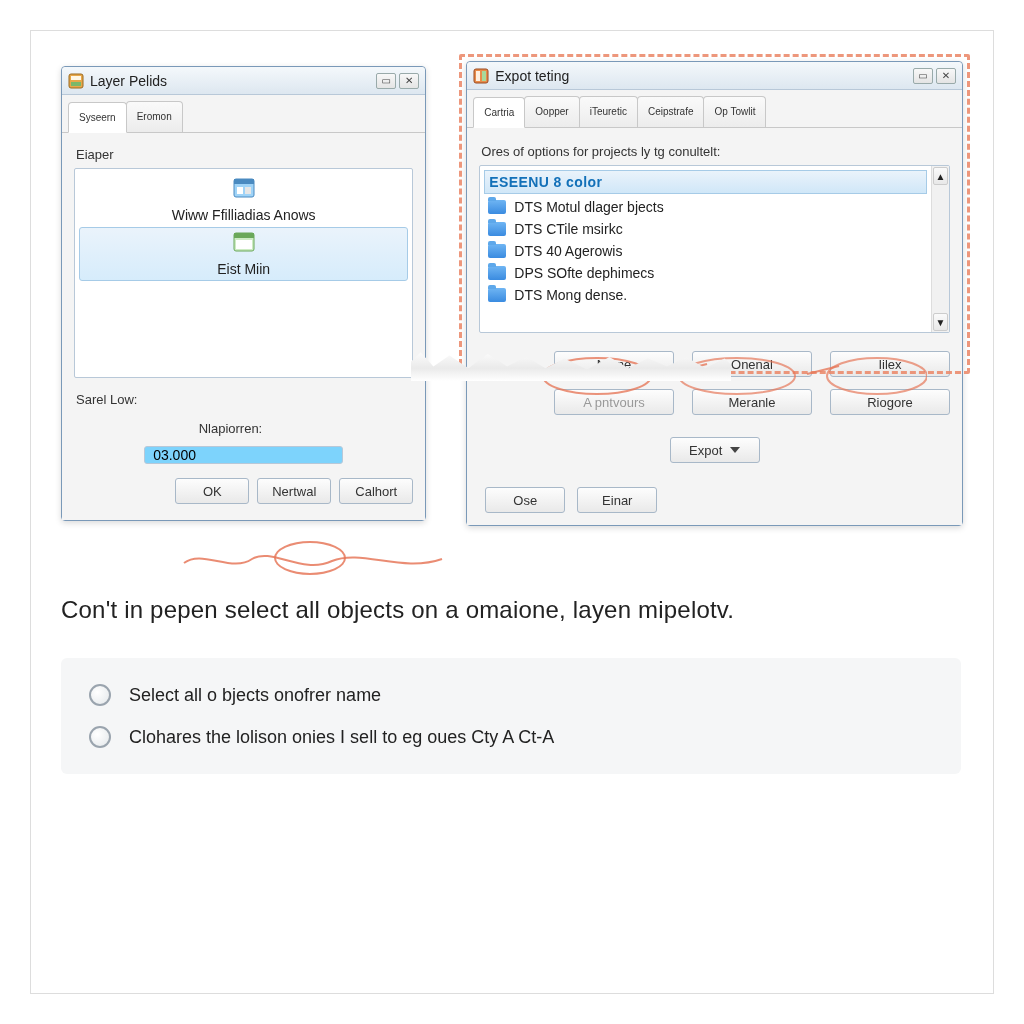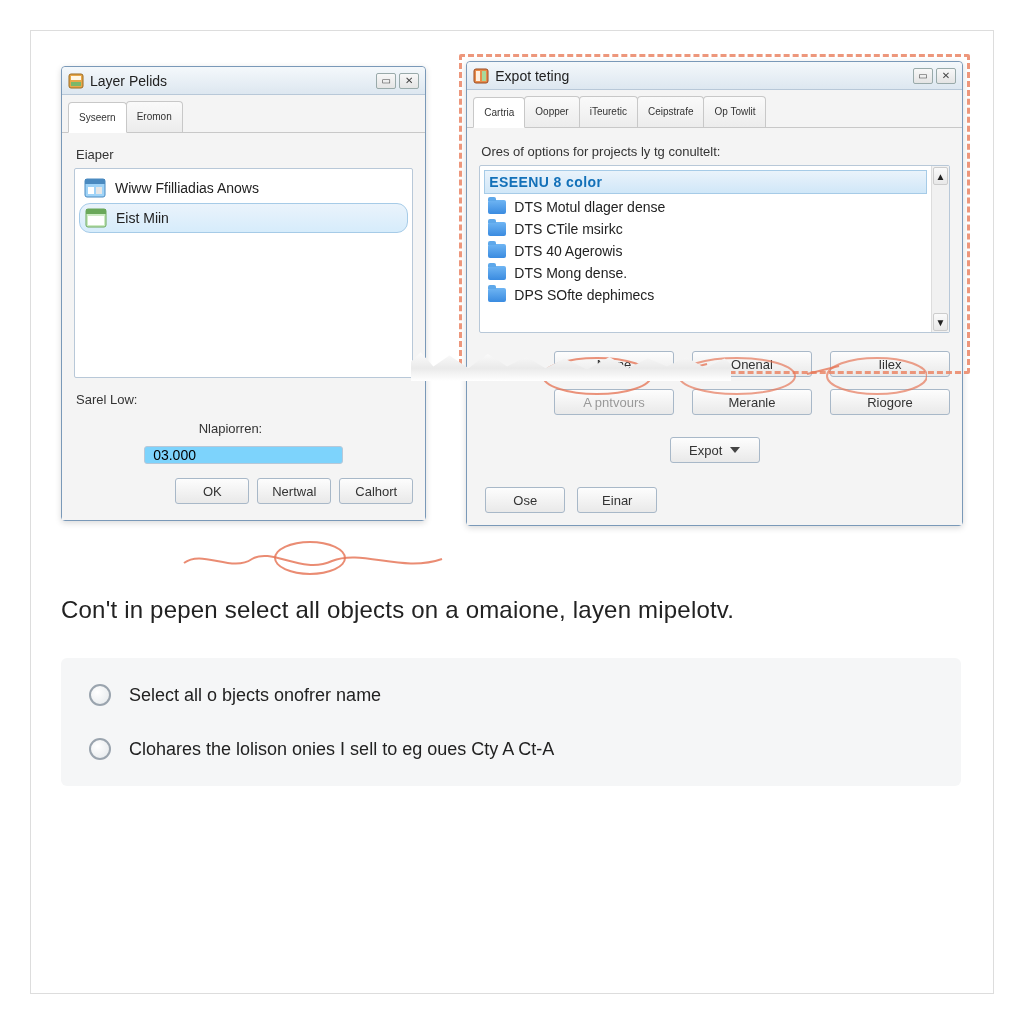--- a/index.html
+++ b/index.html
@@ -97,29 +97,30 @@
     border-radius: 2px;
     height: 210px;
     overflow: hidden;
     padding: 4px 0;
   }
   .list-item {
     display:flex; align-items:center;
     padding: 4px 8px;
     font-size: 14px;
     gap: 8px;
+    flex-direction: column;
   }
   .list-item .item-icon {
     width: 24px; height: 22px;
     display:inline-flex; align-items:center; justify-content:center;
   }
   .list-item.selected {
     background: linear-gradient(#eaf3fb,#d6ecfb);
     border: 1px solid #a6cbe7;
-    border-radius: 11px;
+    border-radius: 3px;
     margin: 0 4px;
     padding: 3px 4px;
   }
   .field-row {
     display:flex; align-items:center; gap:10px;
     margin-top: 14px;
     flex-direction: column;
   }
   .field-label { font-size: 13px; color:#333; width: 90px; }
   .text-input {
@@ -259,21 +260,21 @@
     margin-top: 34px;
     background: #f5f6f7;
     border-radius: 6px;
     padding: 26px 28px;
     width: 900px;
   }
   .choice {
     display:flex; align-items:center; gap:18px;
     font-size: 18px;
     color:#222;
-    margin-bottom: 32px;
+    margin-bottom: 20px;
   }
   .choice:last-child { margin-bottom:0; }
   .radio-dot {
     width: 22px; height: 22px;
     border: 2px solid #9aa4ae;
     background: radial-gradient(circle at 35% 35%, #fff, #e3e7ea);
     border-radius: 50%;
     flex:0 0 auto;
   }
 
@@ -381,37 +382,37 @@
         <div class="tab">Ceipstrafe</div>
         <div class="tab">Op Towlit</div>
       </div>
       <div class="body-area">
         <div class="desc-label">Ores of options for projects ly tg conultelt:</div>
         <div class="options-box">
           <div class="options-list">
             <div class="opt-item header">ESEENU 8 color</div>
             <div class="opt-item">
                 <span class="folder-icon"></span>
-                <span>DTS Motul dlager dense</span>
+                <span>DTS Motul dlager bjects</span>
               </div>
             <div class="opt-item">
                 <span class="folder-icon"></span>
                 <span>DTS CTile msirkc</span>
               </div>
             <div class="opt-item">
                 <span class="folder-icon"></span>
                 <span>DTS 40 Agerowis</span>
               </div>
             <div class="opt-item">
                 <span class="folder-icon"></span>
-                <span>DTS Mong dense.</span>
+                <span>DPS SOfte dephimecs</span>
               </div>
             <div class="opt-item">
                 <span class="folder-icon"></span>
-                <span>DPS SOfte dephimecs</span>
+                <span>DTS Mong dense.</span>
               </div>
           </div>
           <div class="scrollbar">
             <div class="scroll-btn">▲</div>
             <div class="scroll-btn">▼</div>
           </div>
         </div>
 
         <div class="btn-grid">
           <div class="btn">Nome</div>

